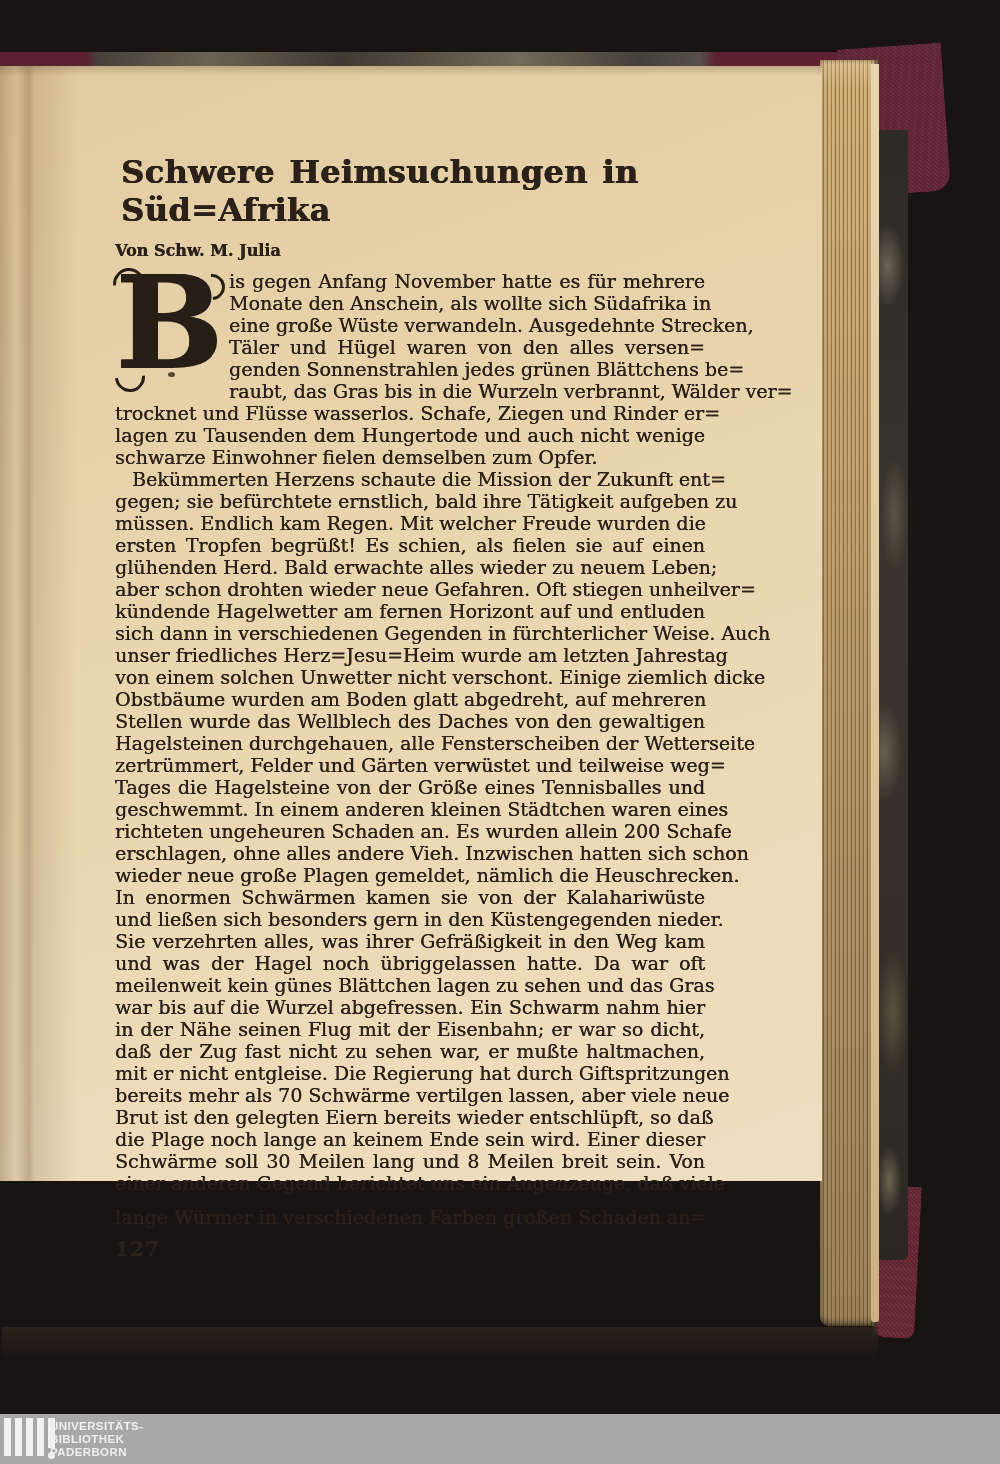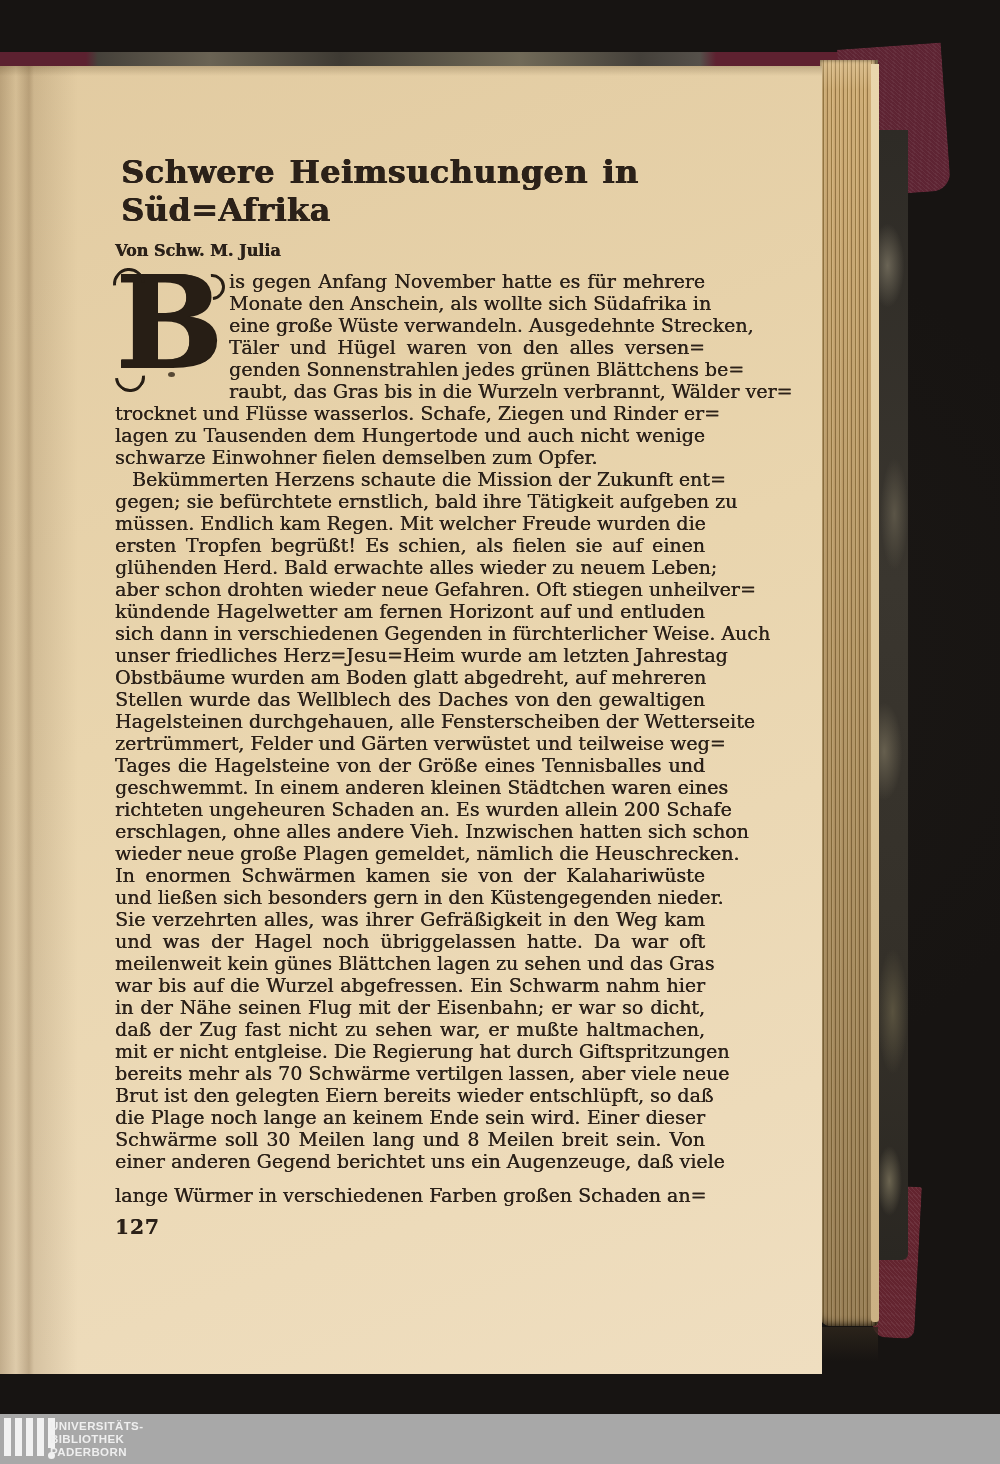--- a/index.html
+++ b/index.html
@@ -58,21 +58,21 @@
     position:absolute;left:871px;top:64px;width:8px;height:1258px;
     background:linear-gradient(180deg,#e9d6ad,#dcc699 55%,#cbb184 100%);
     border-radius:0 0 3px 3px;
   }
   .page-bottom-shadow{
     position:absolute;left:2px;top:1327px;width:876px;height:34px;
     background:linear-gradient(180deg, rgba(46,38,28,.85), rgba(14,12,10,0));
   }
   
   .page{
-    position:absolute;left:0;top:66px;width:822px;height:1308px;
+    position:absolute;left:0;top:66px;width:822px;height:1115px;
     background:linear-gradient(160deg,#e2cba1 0%,#e9d5ae 45%,#efdec0 100%);
     box-sizing:border-box;
     padding:87px 117px 0 115px;
     color:#2b2119;
   }
   .page::before{ 
     content:"";position:absolute;left:0;top:0;width:80px;height:100%;
     background:linear-gradient(90deg,
       rgba(94,66,34,.30) 0px, rgba(94,66,34,.10) 16px,
       rgba(94,66,34,.32) 29px, rgba(94,66,34,.16) 34px,
@@ -187,20 +187,21 @@
       <div class="lines">
           <div class="line">Bekümmerten Herzens schaute die Mission der Zukunft ent=</div>
           <div class="line">gegen; sie befürchtete ernstlich, bald ihre Tätigkeit aufgeben zu</div>
           <div class="line">müssen. Endlich kam Regen. Mit welcher Freude wurden die</div>
           <div class="line">ersten Tropfen begrüßt! Es schien, als fielen sie auf einen</div>
           <div class="line">glühenden Herd. Bald erwachte alles wieder zu neuem Leben;</div>
           <div class="line">aber schon drohten wieder neue Gefahren. Oft stiegen unheilver=</div>
           <div class="line">kündende Hagelwetter am fernen Horizont auf und entluden</div>
           <div class="line">sich dann in verschiedenen Gegenden in fürchterlicher Weise. Auch</div>
           <div class="line">unser friedliches Herz=Jesu=Heim wurde am letzten Jahrestag</div>
+          <div class="line">von einem solchen Unwetter nicht verschont. Einige ziemlich dicke</div>
           <div class="line">Obstbäume wurden am Boden glatt abgedreht, auf mehreren</div>
           <div class="line">Stellen wurde das Wellblech des Daches von den gewaltigen</div>
           <div class="line">Hagelsteinen durchgehauen, alle Fensterscheiben der Wetterseite</div>
           <div class="line">zertrümmert, Felder und Gärten verwüstet und teilweise weg=</div>
           <div class="line">Tages die Hagelsteine von der Größe eines Tennisballes und</div>
           <div class="line">geschwemmt. In einem anderen kleinen Städtchen waren eines</div>
           <div class="line">richteten ungeheuren Schaden an. Es wurden allein 200 Schafe</div>
           <div class="line">erschlagen, ohne alles andere Vieh. Inzwischen hatten sich schon</div>
           <div class="line">wieder neue große Plagen gemeldet, nämlich die Heuschrecken.</div>
           <div class="line">In enormen Schwärmen kamen sie von der Kalahariwüste</div>

